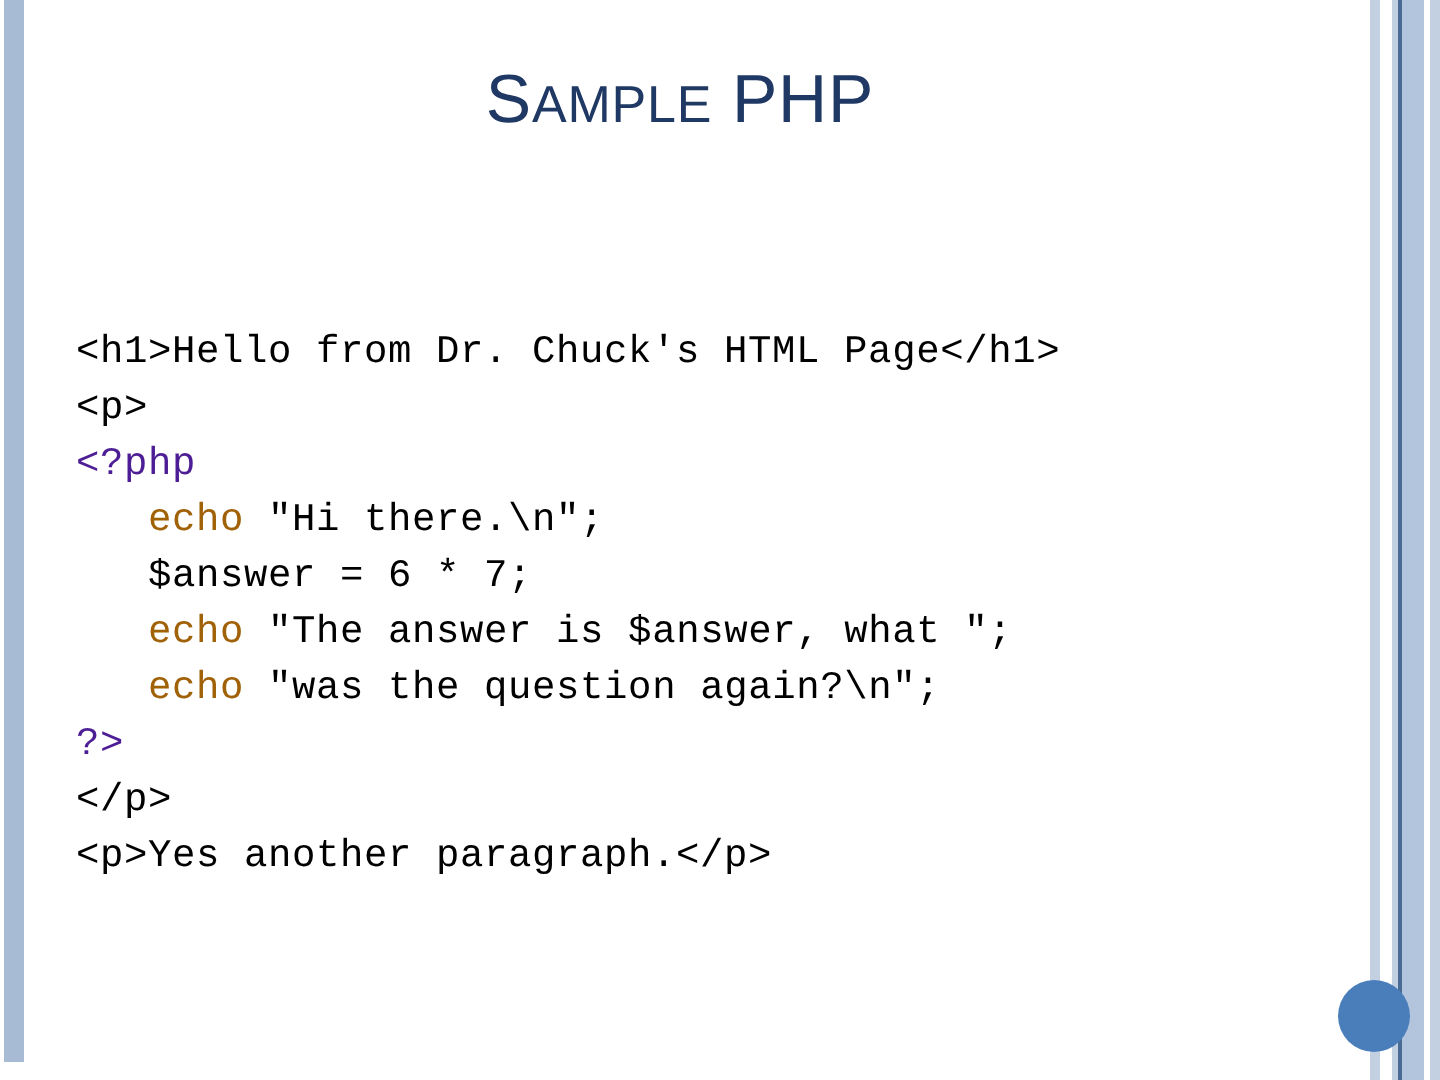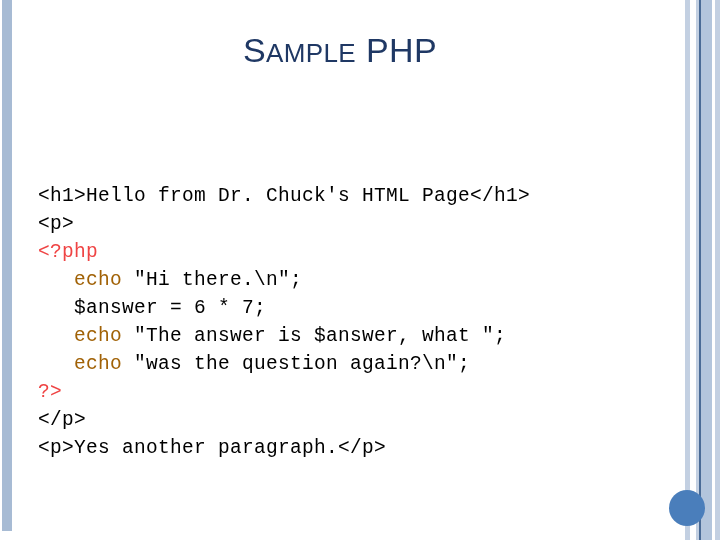--- a/index.html
+++ b/index.html
@@ -77,35 +77,35 @@
   }
   .title-rest {
     font-size: 34px;
     line-height: 40px;
   }
 
   
   .code-block {
     position: absolute;
     left: 38px;
-    top: 182px;
+    top: 162px;
     width: 620px;
     font-family: "Liberation Mono", "DejaVu Sans Mono", monospace;
     font-size: 19.5px;
     line-height: 28px;
     color: #000000;
     white-space: pre;
     letter-spacing: 0.3px;
   }
   .code-line {
     display: block;
     height: 28px;
     white-space: pre;
   }
-  .tok-php   { color: #ef4444; }
+  .tok-php   { color: #4c1d95; }
   .tok-echo  { color: #a16207; }
   .tok-plain { color: #000000; }
 </style>
 </head>
 <body>
 
 <div id="slide">
 
   <div class="left-bar"></div>
 

